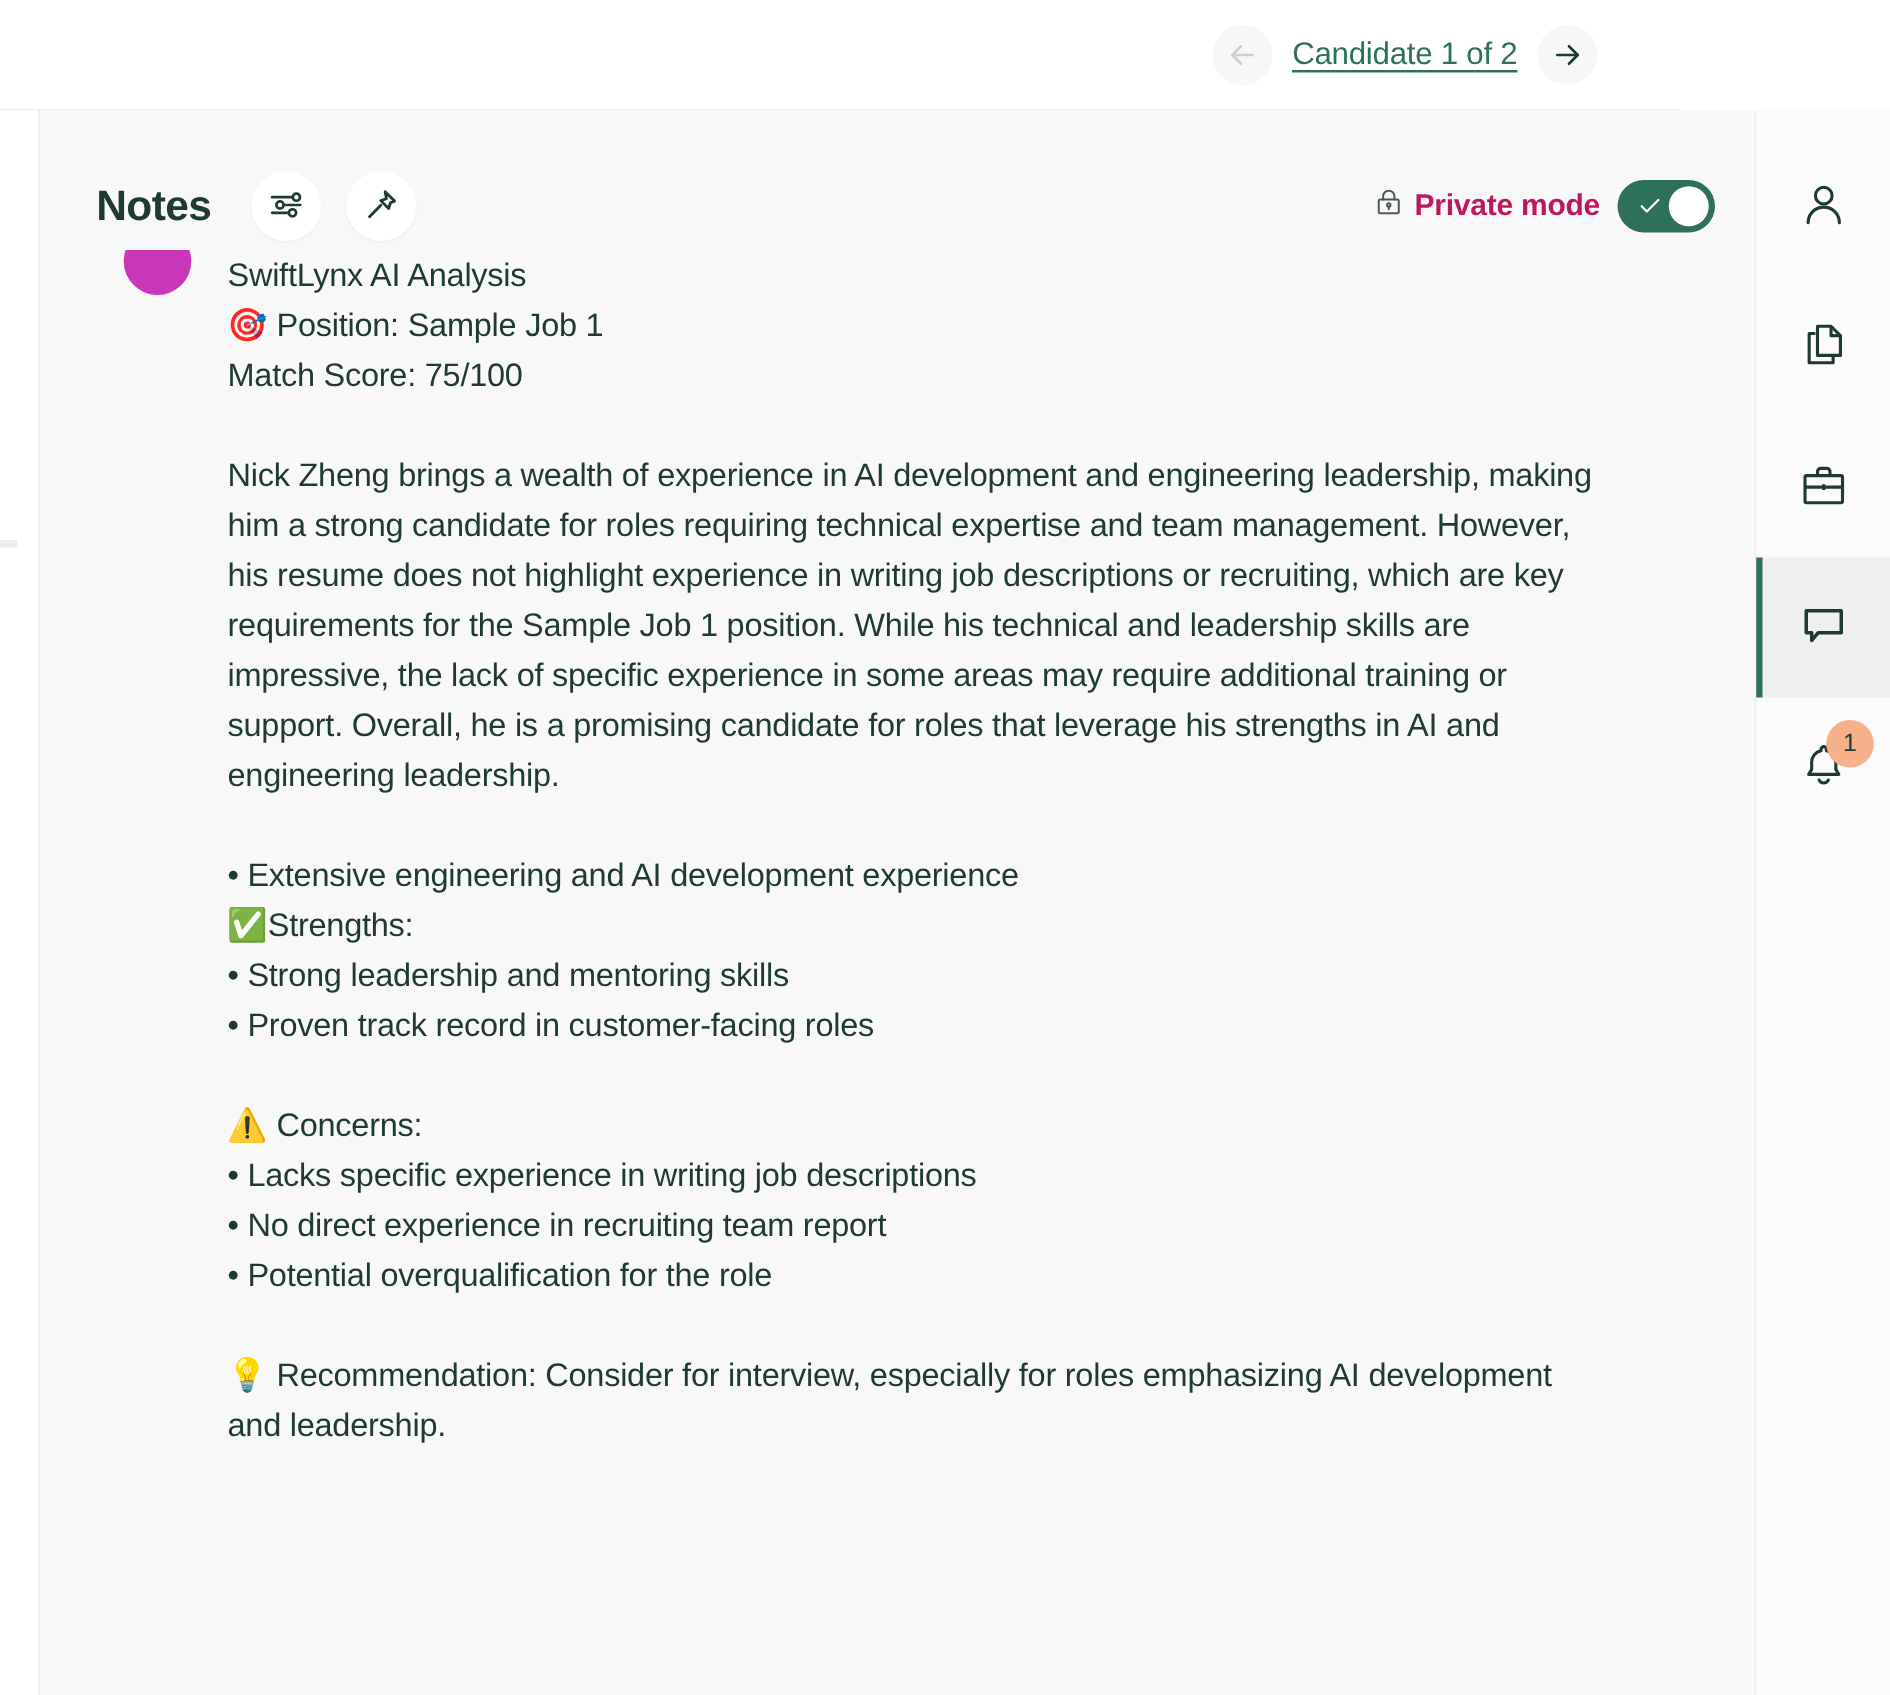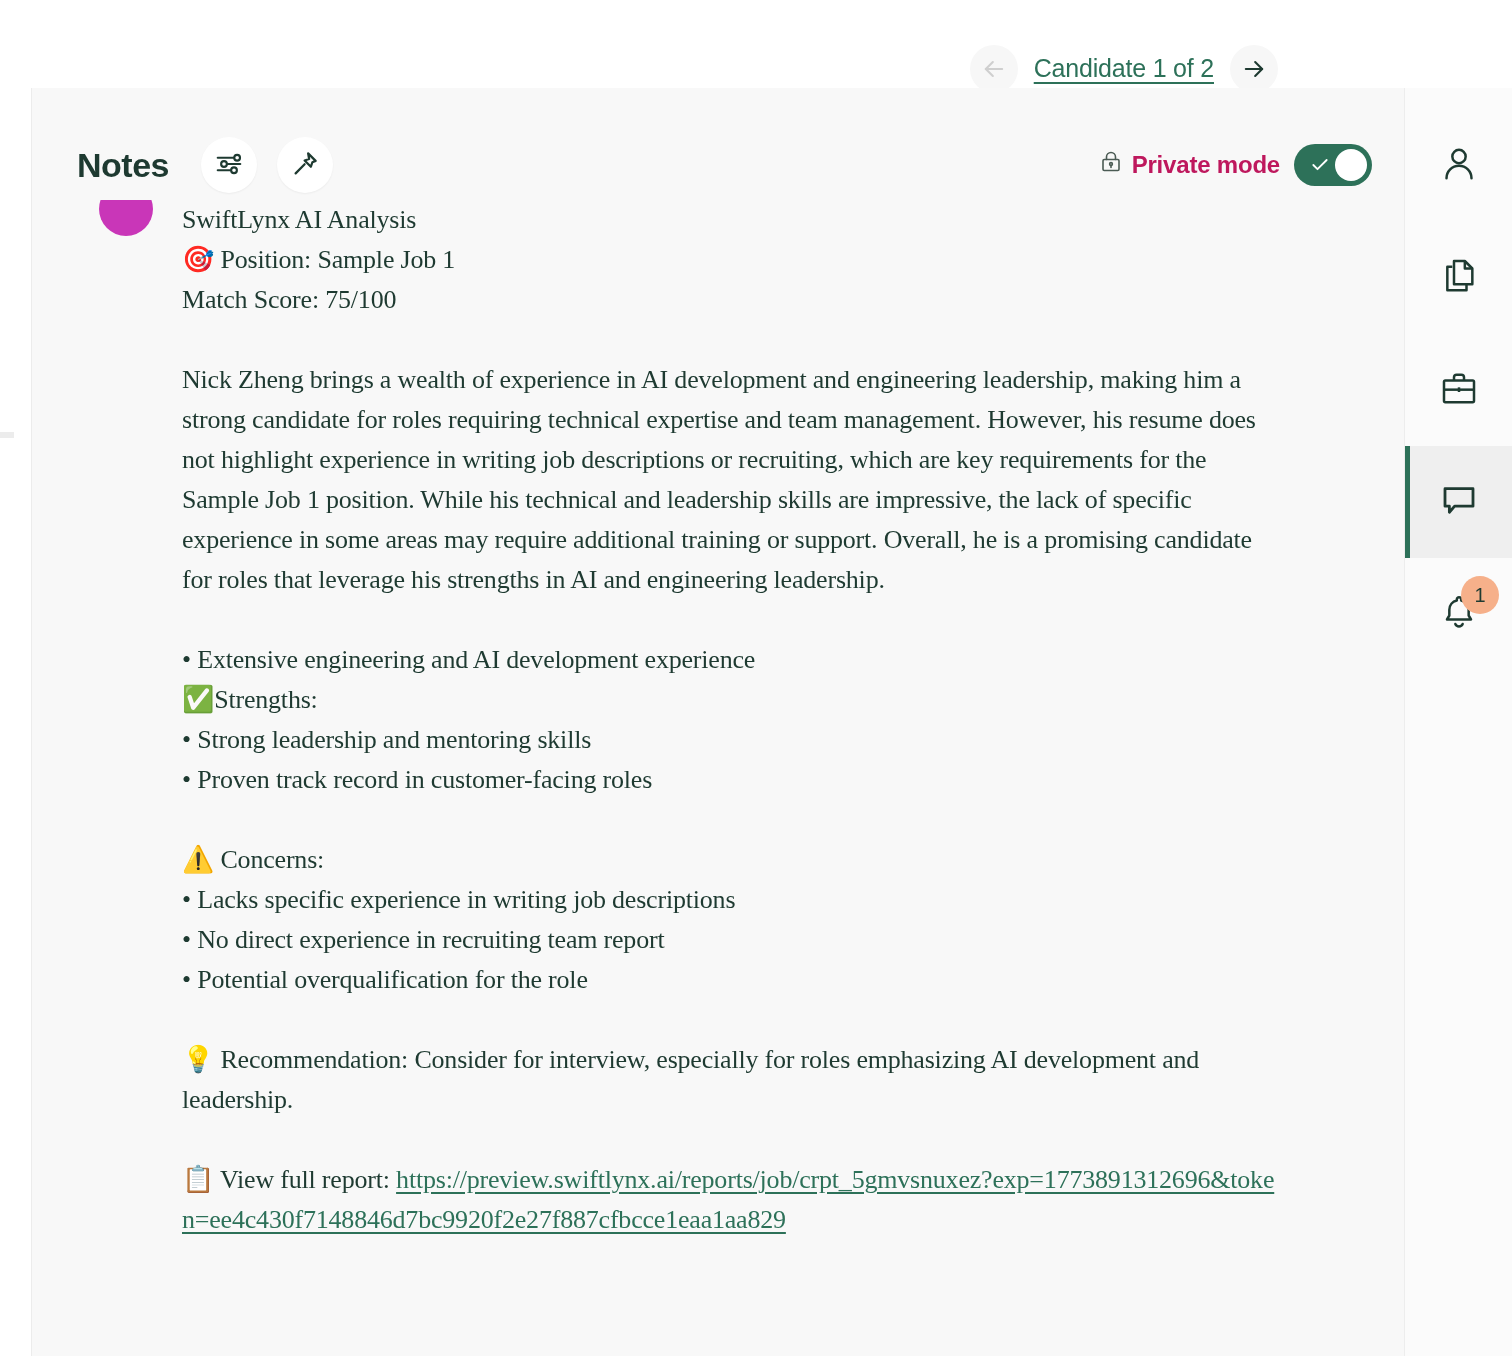--- a/index.html
+++ b/index.html
@@ -16,21 +16,20 @@
   }
 
   
   .topbar {
     position: absolute; top: 0; left: 0;
     width: 1344px; height: 88px;
     background: #ffffff;
     border-bottom: 1px solid #ededed;
     display: flex; align-items: center; justify-content: flex-end;
     padding-right: 66px;
-    margin-top: 25px;
   }
   .nav-group { display: flex; align-items: center; gap: 16px; }
   .nav-circle {
     width: 48px; height: 48px; border-radius: 50%;
     background: #f7f7f7;
     display: flex; align-items: center; justify-content: center;
     border: none; cursor: pointer; flex: none;
   }
   .nav-circle svg { display: block; }
   .nav-label {
@@ -131,21 +130,20 @@
   }
   .avatar {
     position: absolute; left: 22px; top: -18px;
     width: 54px; height: 54px; border-radius: 50%;
     background: #c936b8;
   }
   .note-body {
     position: absolute; left: 105px; top: 0; right: 88px;
     font-size: 26px; line-height: 40px; color: #1e3a31;
     letter-spacing: -0.2px;
-    font-family: Liberation Serif, serif;
   }
   .note-body p { margin: 0; }
   .blank { height: 40px; }
   .link {
     color: #2d7159; text-decoration: underline;
     text-underline-offset: 4px; text-decoration-thickness: 2px;
     word-break: break-all; cursor: pointer;
   }
 </style>
 </head>
@@ -255,21 +253,20 @@
         <p>• Lacks specific experience in writing job descriptions</p>
         <p>• No direct experience in recruiting team report</p>
         <p>• Potential overqualification for the role</p>
 
         <div class="blank"></div>
 
         <p>💡 Recommendation: Consider for interview, especially for roles emphasizing AI development and leadership.</p>
 
         <div class="blank"></div>
 
-        <p><span>📋 View full report: </span><a class="link" href="#">https://preview.swiftlynx.ai/reports/job/crpt_5gmvsnuxez?exp=1773891312696&amp;token=ee4c430f7148846d7bc9920f2e27f887cfbcce1eaa1aa829</a></p>
       </div>
     </div>
   </div>
 
   <div class="rail">
 
     <div class="rail-item">
       <span>
         <svg width="40" height="40" viewBox="0 0 24 24" fill="none" stroke="#1e3a31" stroke-width="1.5" stroke-linecap="round">
           <circle cx="12" cy="7.5" r="4"></circle>

